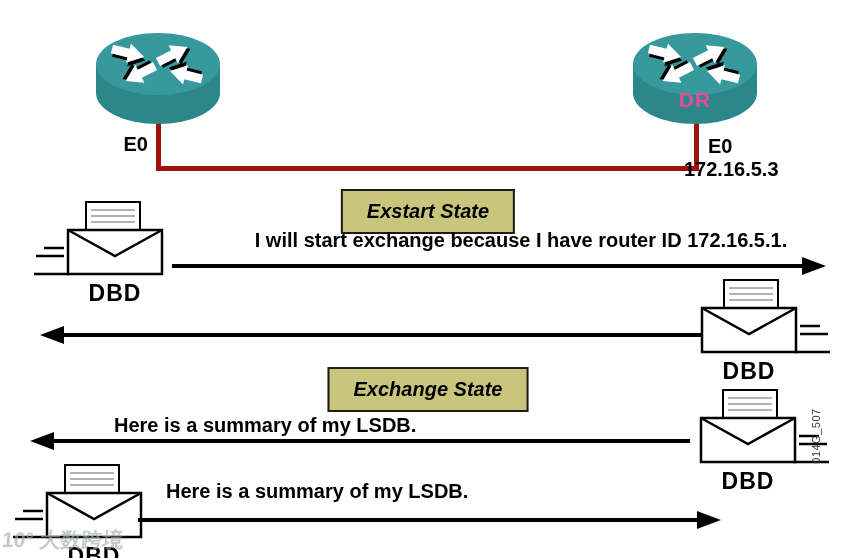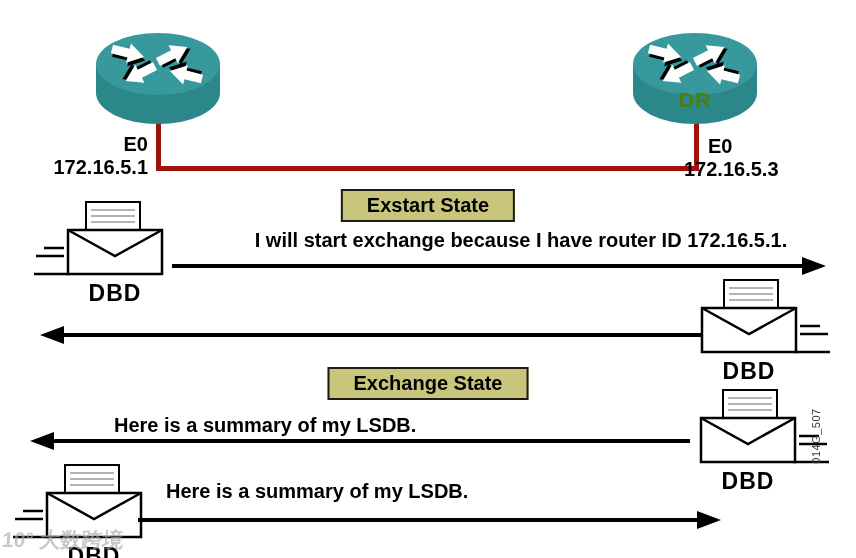--- a/index.html
+++ b/index.html
@@ -3,33 +3,33 @@
 <meta charset="utf-8">
 <style>
   html,body{margin:0;padding:0;background:#fff;}
   .canvas{position:relative;width:856px;height:558px;background:#fff;overflow:hidden;
           font-family:"Liberation Sans",sans-serif;color:#000;}
 
   
   .router{position:absolute;width:124px;height:92px;}
   .router svg{display:block;}
   .router-label{position:absolute;left:0;top:55px;width:124px;text-align:center;
-                color:#4d7c0f;font-weight:bold;font-size:21px;letter-spacing:1px;}
+                color:#ec4899;font-weight:bold;font-size:21px;letter-spacing:1px;}
 
   
   .link{position:absolute;background:#9e120c;}
 
   
   .iflab{position:absolute;font-weight:bold;font-size:20px;line-height:22px;white-space:nowrap;}
   .ralign{text-align:right;}
 
   
   .state-badge{position:absolute;left:50%;transform:translateX(-50%);
                background:#c9c57c;border:2px solid #1c1c14;
-               font-size:20px;font-weight:bold;padding:3px 24px;white-space:nowrap;}
+               font-size:20px;font-weight:bold;padding:9px 24px;white-space:nowrap;font-style:italic;}
 
   
   .msg{position:absolute;font-weight:bold;font-size:20px;white-space:nowrap;padding-left:26px;}
   .center{text-align:center;}
 
   
   .msg-arrow{position:absolute;height:4px;background:#000;}
   .head-right::after{content:'';position:absolute;right:-22px;top:-7px;width:0;height:0;
     border-top:9px solid transparent;border-bottom:9px solid transparent;border-left:24px solid #000;}
   .head-left::before{content:'';position:absolute;left:-22px;top:-7px;width:0;height:0;
@@ -106,21 +106,20 @@
         </g>
       <g transform="translate(106,46) rotate(194)">
           <use href="#arw" fill="#000" transform="translate(2,3)"></use>
           <use href="#arw" fill="#fff"></use>
         </g>
     </svg>
     <span class="router-label">DR</span>
   </div>
 
   <div class="iflab ralign" style="left:40px;top:133px;width:108px;">E0</div>
-  <div class="iflab ralign" style="left:28px;top:156px;width:120px;">172.16.5.1</div>
   <div class="iflab" style="left:708px;top:135px;">E0</div>
   <div class="iflab" style="left:684px;top:158px;">172.16.5.3</div>
 
   <div class="state-badge" style="top:189px;">Exstart State</div>
 
   <div class="envelope" style="left:34px;top:200px;">
     <svg viewBox="0 0 135 80" width="135" height="80">
       <line x1="10" y1="48" x2="30" y2="48" stroke="#000" stroke-width="2.5"></line>
       <line x1="2" y1="56" x2="30" y2="56" stroke="#000" stroke-width="2.5"></line>
       <line x1="0" y1="74" x2="36" y2="74" stroke="#000" stroke-width="2.5"></line>

